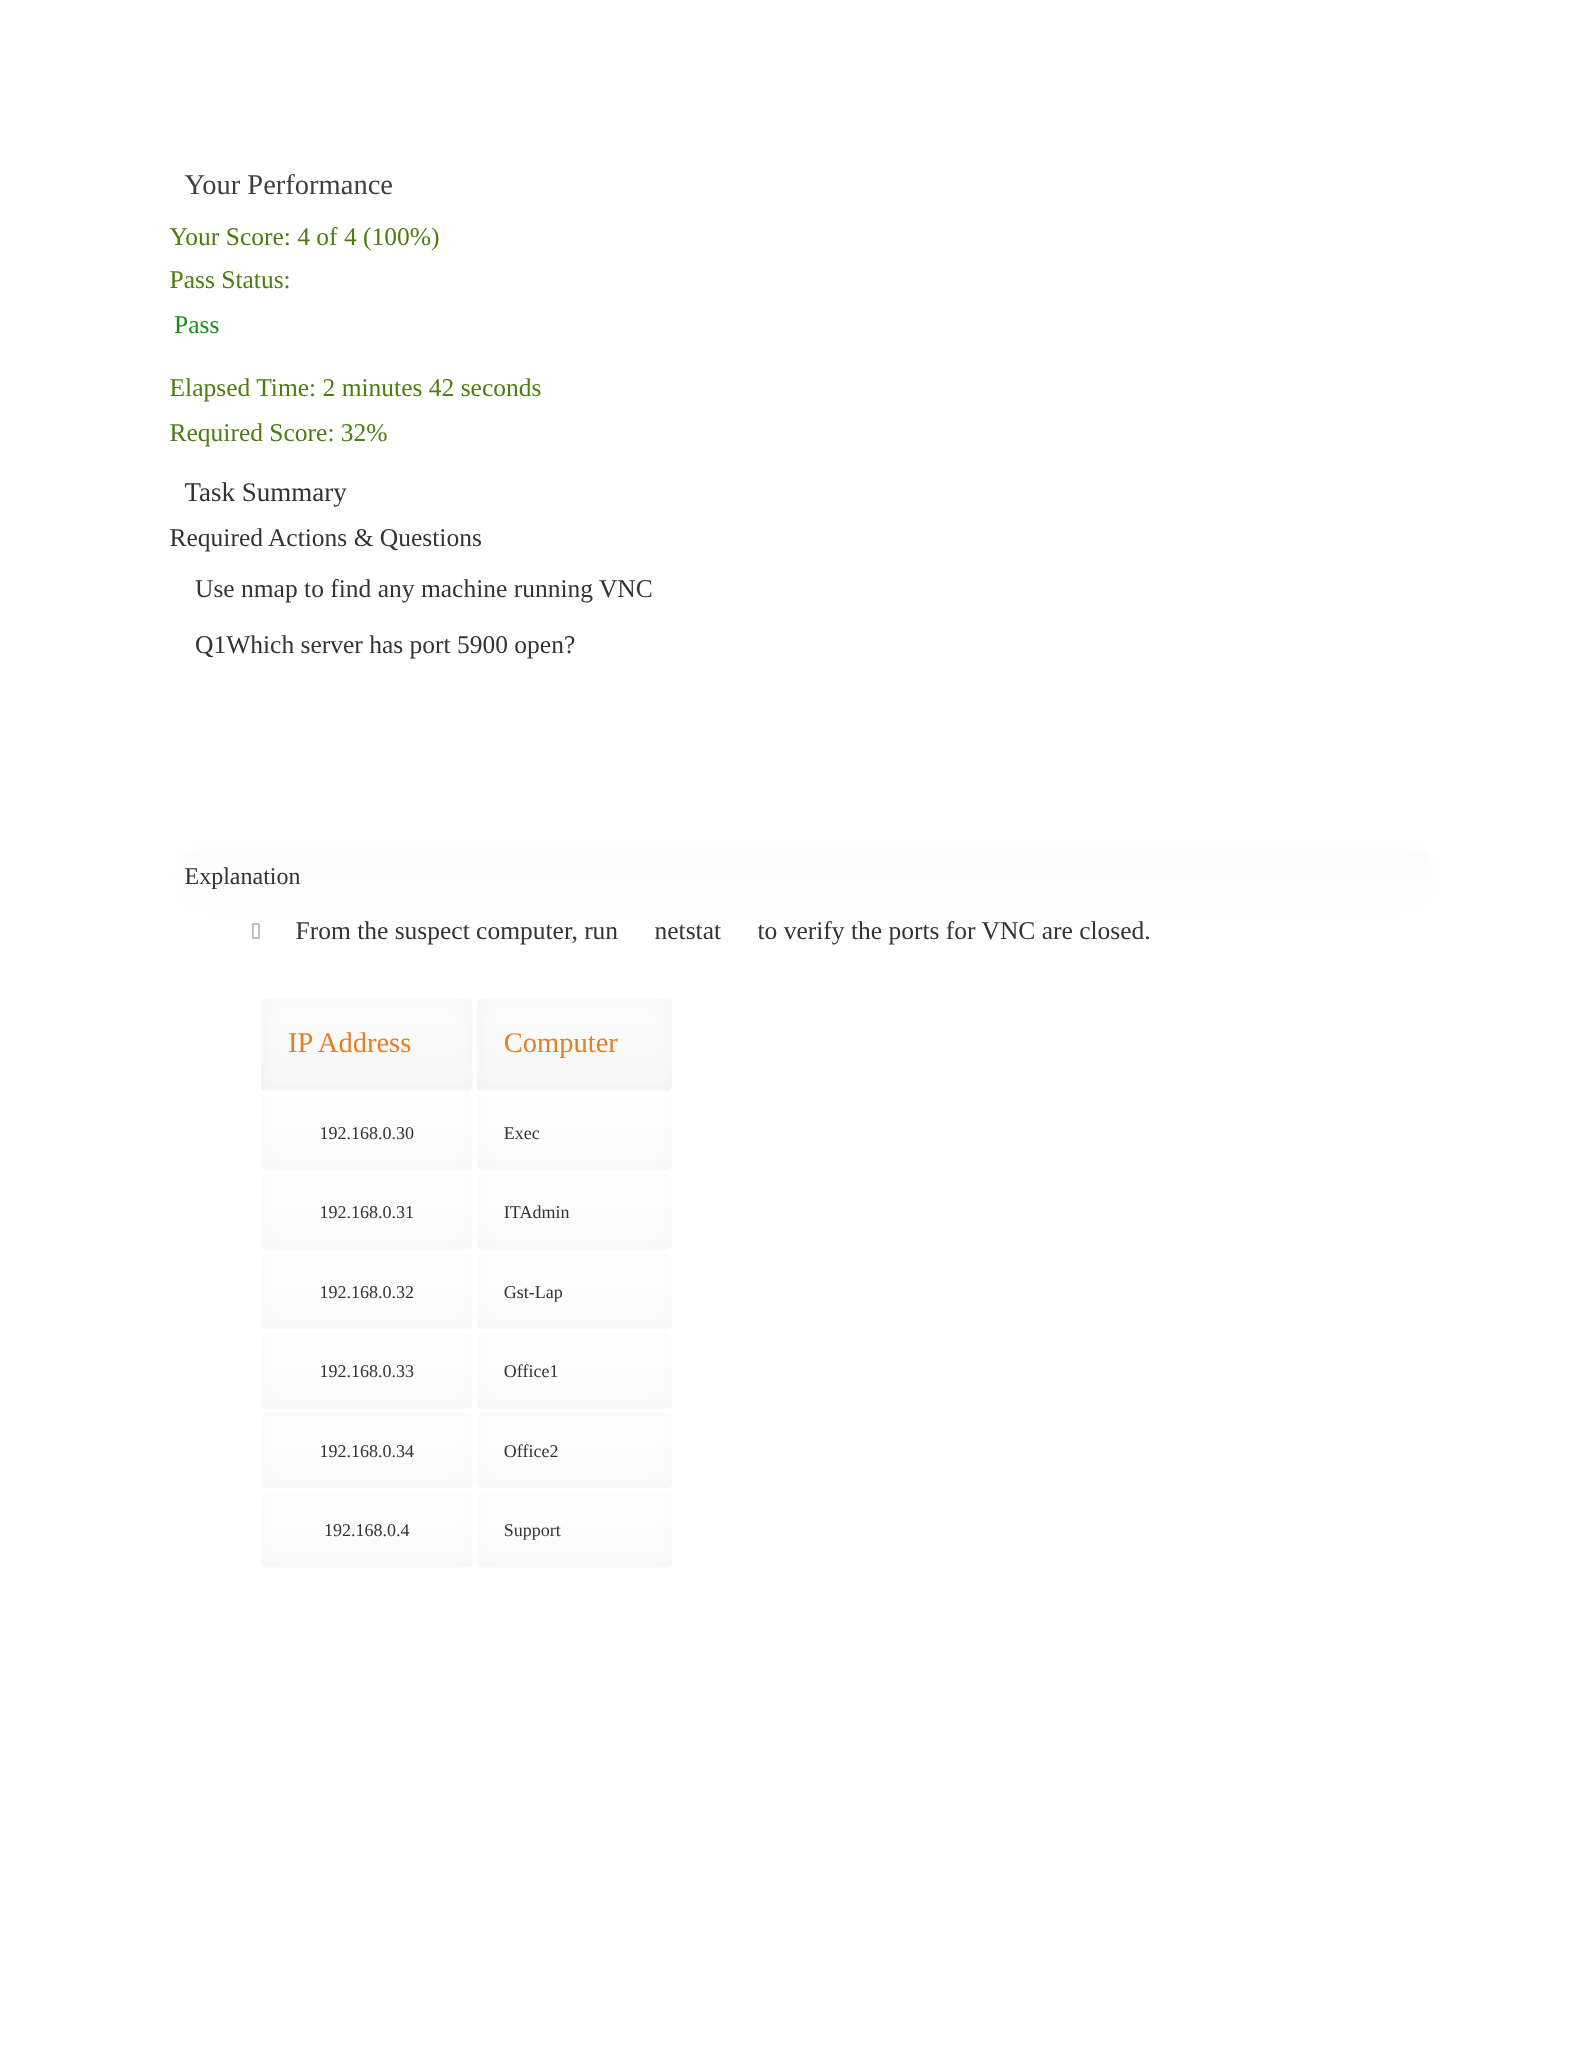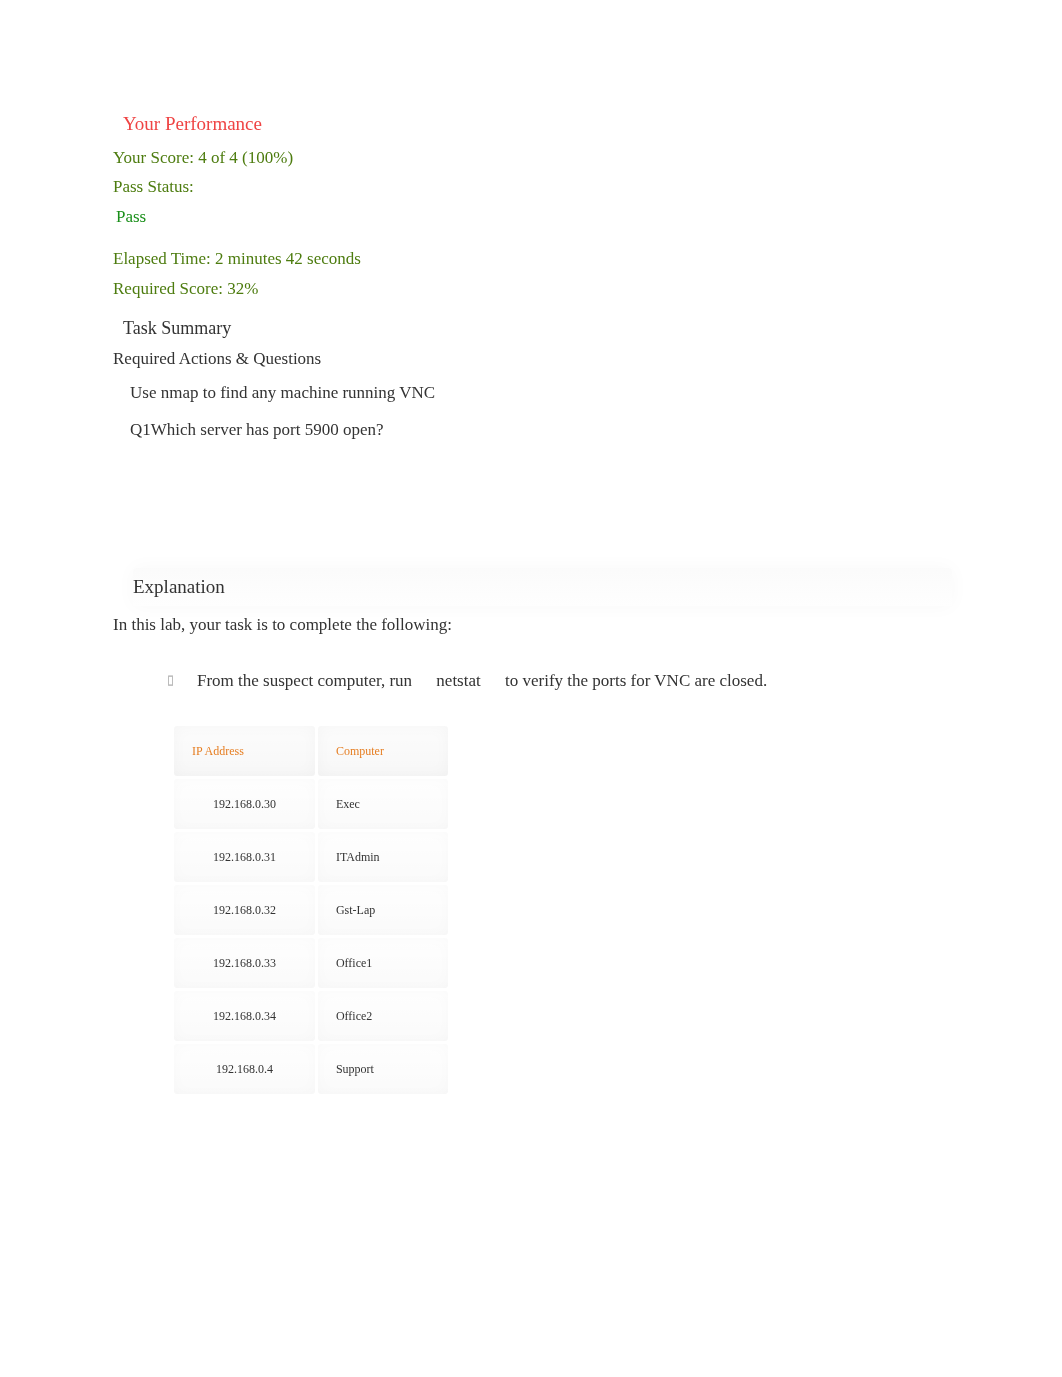--- a/index.html
+++ b/index.html
@@ -11,21 +11,21 @@
       font-family: Georgia, 'Times New Roman', serif;
       background: #ffffff;
       width: 1062px;
       padding: 110px 110px 40px 113px;
       color: #333;
       font-size: 17px;
       line-height: 1.5;
     }
     .section-heading {
       font-size: 19px;
-      color: #ef4444;
+      color: #404040;
       margin-left: 10px;
       margin-bottom: 6px;
     }
     .perf-line {
       color: #4d7c0f;
       margin-bottom: 4px;
     }
     .pass-status {
       color: #1a8f1a;
       margin-left: 3px;
@@ -41,22 +41,22 @@
       margin-bottom: 8px;
     }
     .action-item {
       margin-left: 17px;
       margin-bottom: 12px;
     }
     .explanation-block {
       margin-top: 125px;
     }
     .explanation-heading {
-      font-size: 19px;
-      margin-left: 20px;
+      font-size: 16px;
+      margin-left: 10px;
       margin-bottom: 6px;
       background: linear-gradient(to bottom, rgba(200,200,200,0.08), rgba(200,200,200,0.02));
       padding: 5px 0 5px 0;
       box-shadow: 0 0 20px rgba(0,0,0,0.03);
       border-radius: 3px;
       display: block;
     }
     .explanation-intro {
       margin-bottom: 30px;
     }
@@ -98,21 +98,21 @@
       width: 280px;
     }
     .ip-table th, .ip-table td {
       text-align: left;
       padding: 16px 18px;
       vertical-align: middle;
     }
     .ip-table th {
       color: #e67e22;
       font-weight: normal;
-      font-size: 12px;
+      font-size: 19px;
       background: linear-gradient(to bottom, rgba(0,0,0,0.01), rgba(0,0,0,0.03));
       box-shadow: inset 0 0 15px rgba(0,0,0,0.03);
       border-radius: 3px;
     }
     .ip-table td {
       color: #333;
       font-size: 12px;
       background: linear-gradient(to bottom, rgba(0,0,0,0.005), rgba(0,0,0,0.02));
       box-shadow: inset 0 0 15px rgba(0,0,0,0.02);
       border-radius: 3px;
@@ -135,21 +135,20 @@
 <div class="perf-line">Elapsed Time: 2 minutes 42 seconds</div>
 <div class="perf-line">Required Score: 32%</div>
 
 <div class="task-summary-heading">Task Summary</div>
 <div class="actions-heading">Required Actions &amp; Questions</div>
 <div class="action-item">Use nmap to find any machine running VNC</div>
 <div class="action-item">Q1Which server has port 5900 open?</div>
 
 <div class="explanation-block">
   <div class="explanation-heading">Explanation</div>
-  <div class="explanation-intro">In this lab, your task is to complete the following:</div>
 
   <ul class="bullet-list">
     <li>
       <span class="bullet-glyph">▯</span>
     </li>
     <li>
       <span class="bullet-glyph">▯</span>
     </li>
     <li>
       <span class="bullet-glyph">▯</span>

